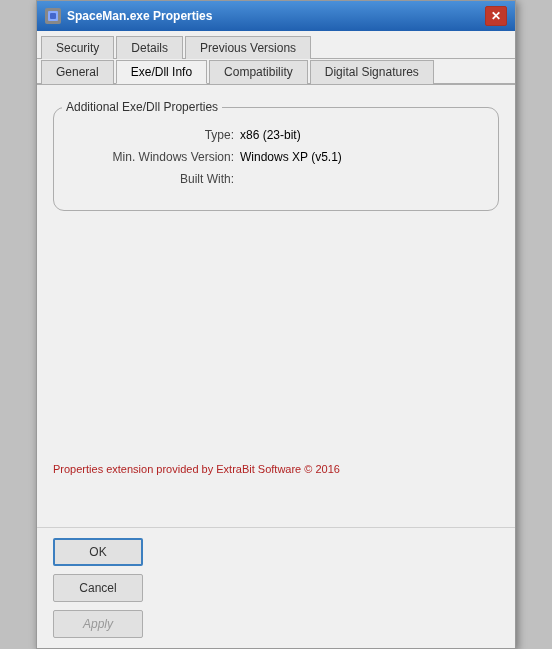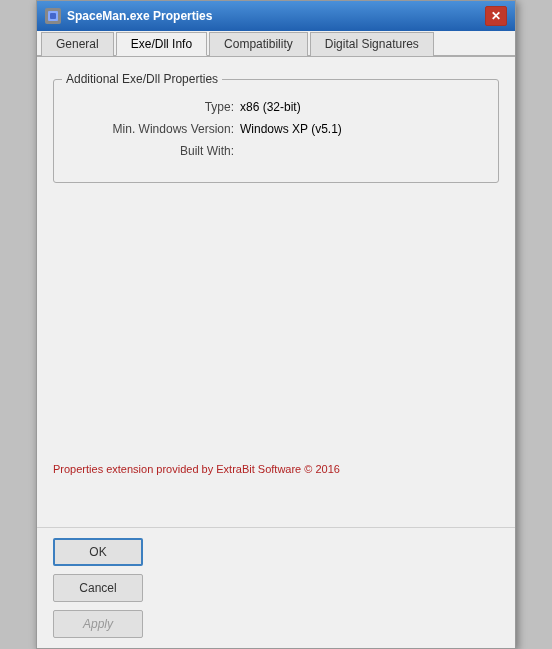--- a/index.html
+++ b/index.html
@@ -113,21 +113,21 @@
     .content {
       flex: 1;
       padding: 16px;
       background: #f0f0f0;
       overflow: hidden;
       position: relative;
     }
 
     .group-box {
       border: 1px solid #adadad;
-      border-radius: 3px;
+      border-radius: 11px;
       padding: 12px 16px 16px 16px;
       position: relative;
       margin-top: 6px;
     }
 
     .group-box-title {
       position: absolute;
       top: -8px;
       left: 8px;
       background: #f0f0f0;
@@ -208,35 +208,40 @@
     <div class="title-bar-icon">
       <svg width="12" height="12" viewBox="0 0 12 12">
         <rect x="1" y="1" width="10" height="10" fill="#88aaff" rx="1"></rect>
         <rect x="3" y="3" width="6" height="6" fill="#4466cc" rx="1"></rect>
       </svg>
     </div>
     <span class="title-bar-text">SpaceMan.exe Properties</span>
     <div class="title-bar-close">✕</div>
   </div>
 
+  <div class="tab-row-1">
+    <div class="tab">Security</div>
+    <div class="tab">Details</div>
+    <div class="tab">Previous Versions</div>
+  </div>
 
   <div class="tab-row-2">
     <div class="tab">General</div>
     <div class="tab active">Exe/Dll Info</div>
     <div class="tab">Compatibility</div>
     <div class="tab">Digital Signatures</div>
   </div>
 
   <div class="content">
     <div class="group-box">
       <span class="group-box-title">Additional Exe/Dll Properties</span>
       <div class="properties-table">
         <div class="prop-row">
           <span class="prop-label">Type:</span>
-          <span class="prop-value">x86 (32-bit)</span>
+          <span class="prop-value">x86 (23-bit)</span>
         </div>
         <div class="prop-row">
           <span class="prop-label">Min. Windows Version:</span>
           <span class="prop-value">Windows XP (v5.1)</span>
         </div>
         <div class="prop-row">
           <span class="prop-label">Built With:</span>
         </div>
       </div>
     </div>

